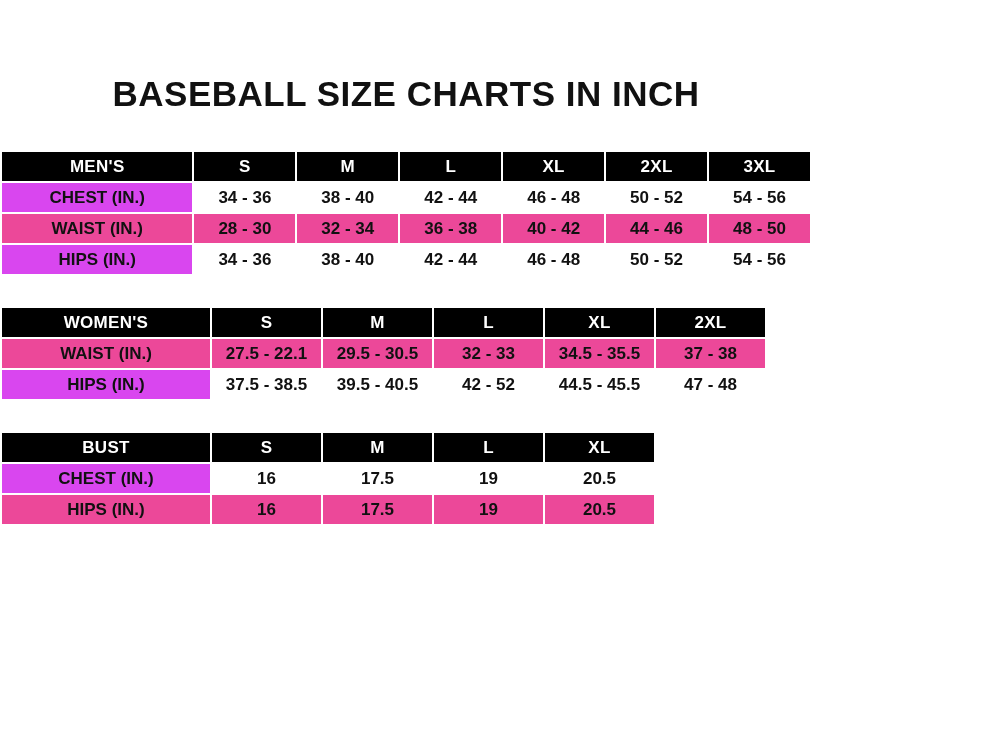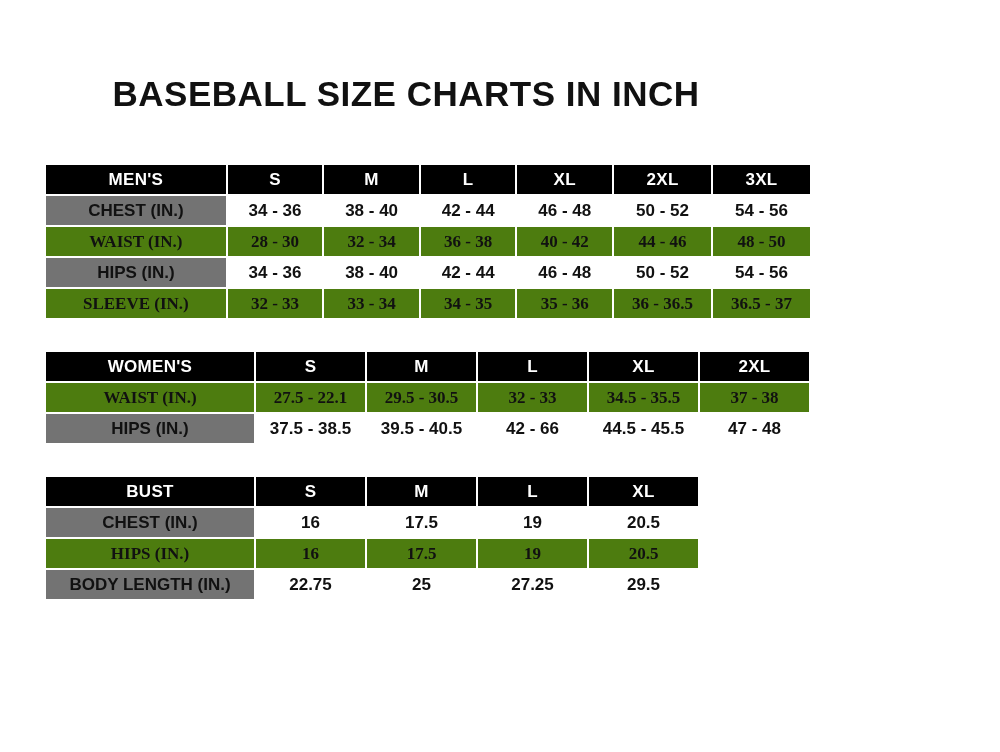--- a/index.html
+++ b/index.html
@@ -23,22 +23,21 @@
   .title {
     text-align: center;
     font-size: 35px;
     font-weight: bold;
     letter-spacing: 0.5px;
     margin: 0;
     padding-top: 74px;
     color: #111111;
   }
   .tables {
-    margin-top: 49px;
-    padding-left: 44px;
+    margin-top: 36px;
   }
   table.size-table {
     border-collapse: collapse;
     table-layout: fixed;
     margin-bottom: 30px;
   }
   table.size-table td, table.size-table th {
     border: 2px solid #ffffff;
     text-align: center;
     font-weight: bold;
@@ -53,25 +52,24 @@
     color: #ffffff;
     font-size: 17.5px;
     letter-spacing: 0.3px;
     height: 33px;
   }
   tbody td {
     background: #ffffff;
     color: #111111;
   }
   tbody tr.alt td {
-    background: #4d7c0f;
-    font-family: Liberation Serif, serif;
+    background: #ec4899;
   }
   .rowlabel {
-    background: #737373;
+    background: #d946ef;
   }
   
   .t-men col.c0, .t-women col.c0, .t-youth col.c0 { width: 210px; }
   .t-men col.cx { width: 111px; }
   .t-women col.cx { width: 111px; }
   .t-youth col.cx { width: 111px; }
 </style>
 </head>
 <body>
 
@@ -122,29 +120,20 @@
           <td>48 - 50</td>
         </tr>
         <tr>
           <td class="rowlabel">HIPS (IN.)</td>
           <td>34 - 36</td>
           <td>38 - 40</td>
           <td>42 - 44</td>
           <td>46 - 48</td>
           <td>50 - 52</td>
           <td>54 - 56</td>
-        </tr>
-        <tr class="alt">
-          <td class="rowlabel">SLEEVE (IN.)</td>
-          <td>32 - 33</td>
-          <td>33 - 34</td>
-          <td>34 - 35</td>
-          <td>35 - 36</td>
-          <td>36 - 36.5</td>
-          <td>36.5 - 37</td>
         </tr>
       </tbody>
     </table>
 
     <table class="size-table t-women">
       <colgroup>
         <col class="c0">
           <col class="cx">
           <col class="cx">
           <col class="cx">
@@ -167,21 +156,21 @@
           <td>27.5 - 22.1</td>
           <td>29.5 - 30.5</td>
           <td>32 - 33</td>
           <td>34.5 - 35.5</td>
           <td>37 - 38</td>
         </tr>
         <tr>
           <td class="rowlabel">HIPS (IN.)</td>
           <td>37.5 - 38.5</td>
           <td>39.5 - 40.5</td>
-          <td>42 - 66</td>
+          <td>42 - 52</td>
           <td>44.5 - 45.5</td>
           <td>47 - 48</td>
         </tr>
       </tbody>
     </table>
 
     <table class="size-table t-youth">
       <colgroup>
         <col class="c0">
           <col class="cx">
@@ -206,24 +195,17 @@
           <td>19</td>
           <td>20.5</td>
         </tr>
         <tr class="alt">
           <td class="rowlabel">HIPS (IN.)</td>
           <td>16</td>
           <td>17.5</td>
           <td>19</td>
           <td>20.5</td>
         </tr>
-        <tr>
-          <td class="rowlabel">BODY LENGTH (IN.)</td>
-          <td>22.75</td>
-          <td>25</td>
-          <td>27.25</td>
-          <td>29.5</td>
-        </tr>
       </tbody>
     </table>
 
   </div>
 </div>
 
 </body></html>

